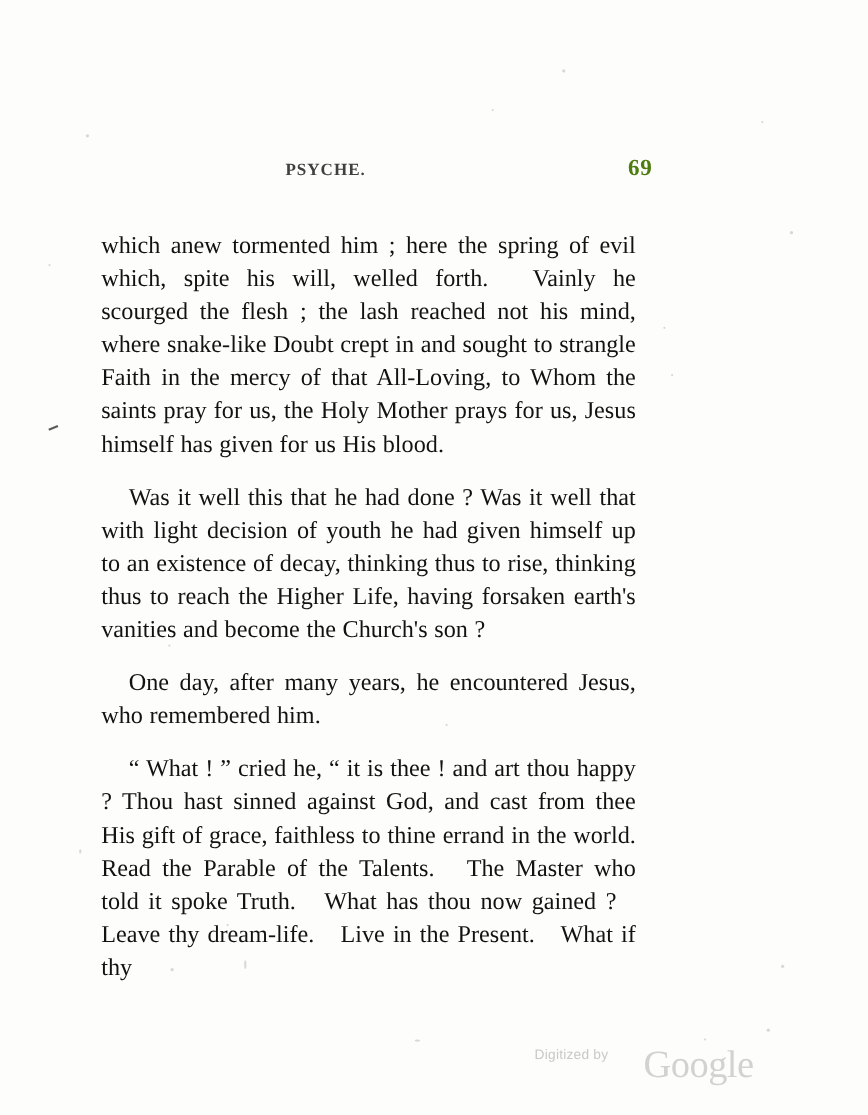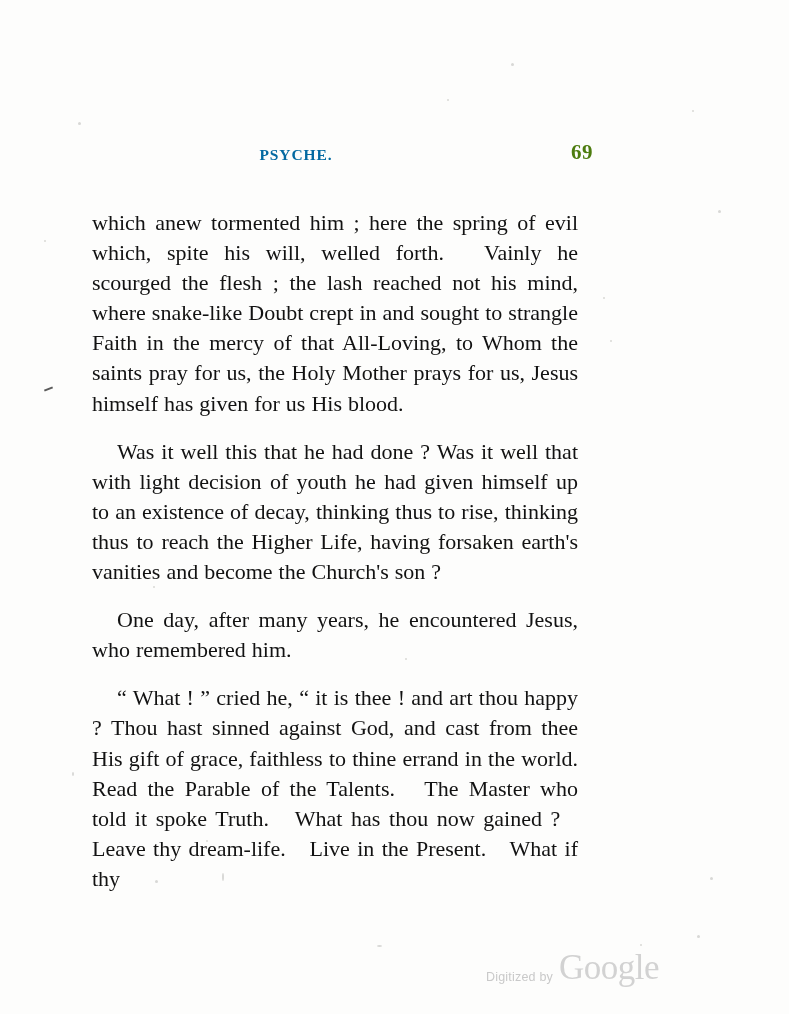--- a/index.html
+++ b/index.html
@@ -28,21 +28,21 @@
   }
   .head-title {
     position: absolute;
     left: 0;
     top: 0;
     width: 440px;
     text-align: center;
     font-size: 15.5px;
     font-weight: bold;
     letter-spacing: 0.9px;
-    color: #0369a1;
+    color: #404040;
   }
   .head-folio {
     position: absolute;
     right: 0px;
     top: -6px;
     font-size: 21px;
     font-weight: bold;
     letter-spacing: 0.5px;
     color: #4d7c0f;
   }
@@ -72,35 +72,36 @@
   }
   
   .sgap { display: inline-block; width: 9px; }
 
   
   .watermark {
     position: absolute;
     left: 486px;
     top: 952px;
     display: flex;
-    align-items: flex-end;
+    align-items: flex-start;
     user-select: none;
+    gap: 15px;
   }
   .wm-pre {
     font-family: "Liberation Sans", "DejaVu Sans", sans-serif;
     font-size: 12.5px;
     color: #c9c9c9;
     letter-spacing: 0.2px;
   }
   .wm-logo {
     font-family: "Liberation Serif", "DejaVu Serif", serif;
     font-size: 35px;
     color: #d2d2d2;
     letter-spacing: -0.5px;
-    margin-left: 6px;
+    margin-left: 17px;
     line-height: 0.9;
   }
 
   
   .speck {
     position: absolute;
     background: #d8d8d6;
     border-radius: 50%;
     pointer-events: none;
   }

